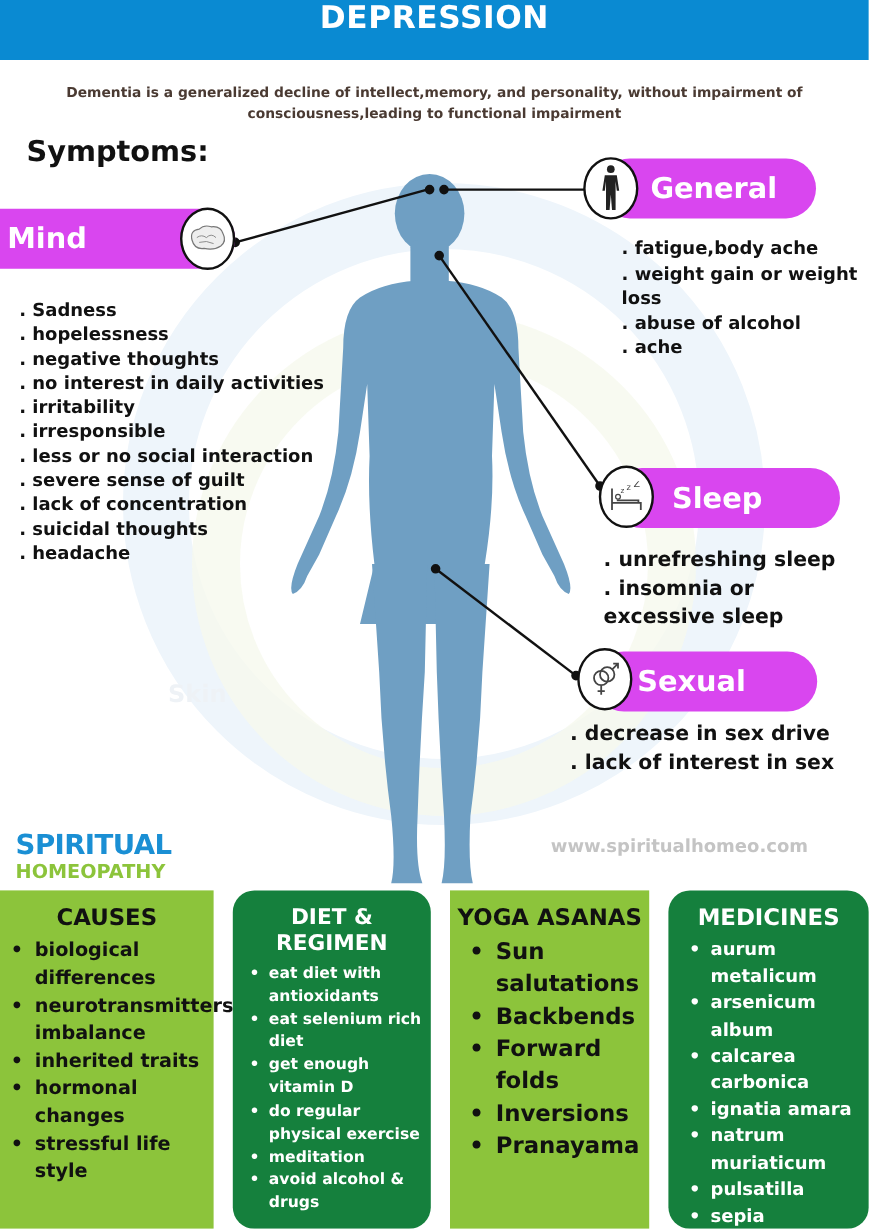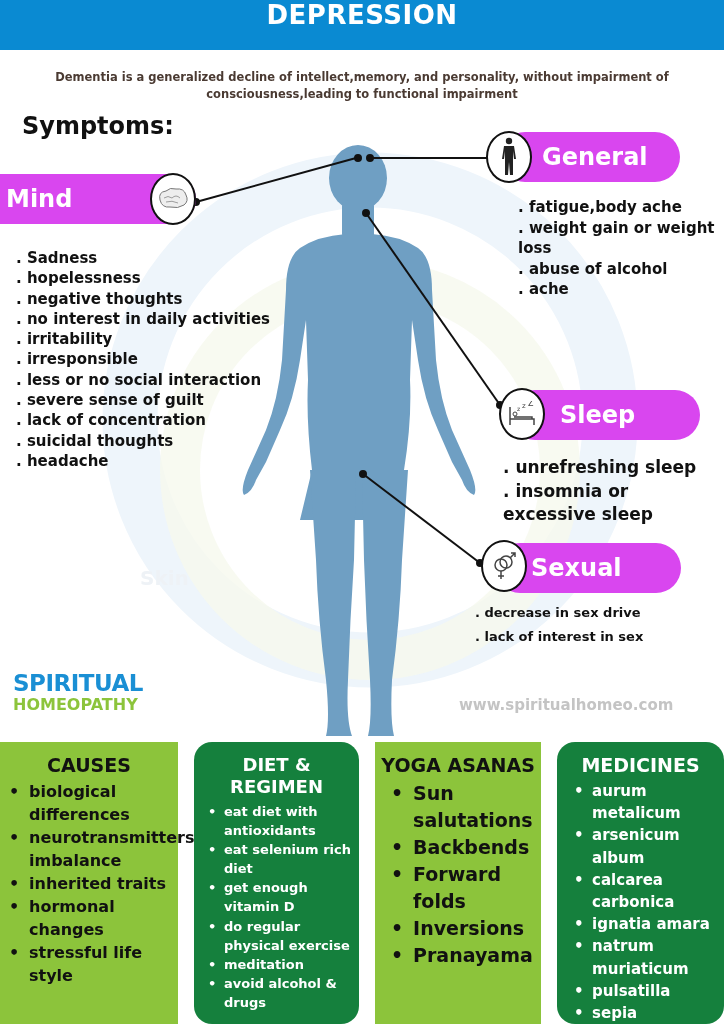--- a/index.html
+++ b/index.html
@@ -35,23 +35,23 @@
     .icon-circle {
       position: absolute; width: 46px; height: 52px; border-radius: 50%;
       background: #fff; border: 2px solid #111; display: flex; align-items: center; justify-content: center;
     }
 
     .list { position: absolute; font-weight: bold; font-size: 15px; line-height: 20.3px; color: #111; }
     .list li { list-style: none; }
     .mind-list { left: 16px; top: 248px; }
     .general-list { left: 518px; top: 197px; width: 200px; line-height: 20.5px; }
     .sleep-list { left: 503px; top: 456px; width: 215px; font-size: 17px; line-height: 23.5px; }
-    .sexual-list { left: 475px; top: 601px; width: 240px; font-size: 13px; line-height: 23.5px; }
-
-    .brand { position: absolute; left: 13px; top: 670px; }
+    .sexual-list { left: 475px; top: 601px; width: 240px; font-size: 17px; line-height: 23.5px; }
+
+    .brand { position: absolute; left: 13px; top: 692px; }
     .brand .b1 { color: #1a8fd4; font-size: 23px; font-weight: bold; line-height: 26px; letter-spacing: -0.5px; }
     .brand .b2 { color: #8cc43b; font-size: 16px; font-weight: bold; line-height: 18px; }
 
     .website { position: absolute; left: 459px; top: 696px; color: #c4c4c4; font-size: 15px; font-weight: bold; }
 
     .panels { position: absolute; left: 0; top: 742px; width: 724px; height: 282px; display: flex; gap: 16px; }
     .panel { height: 282px; padding-top: 12px; }
     .panel h2 { text-align: center; font-size: 19px; font-weight: bold; line-height: 22px; margin-bottom: 4px; }
     .panel ul { list-style: none; }
     .panel li { position: relative; font-weight: bold; }

